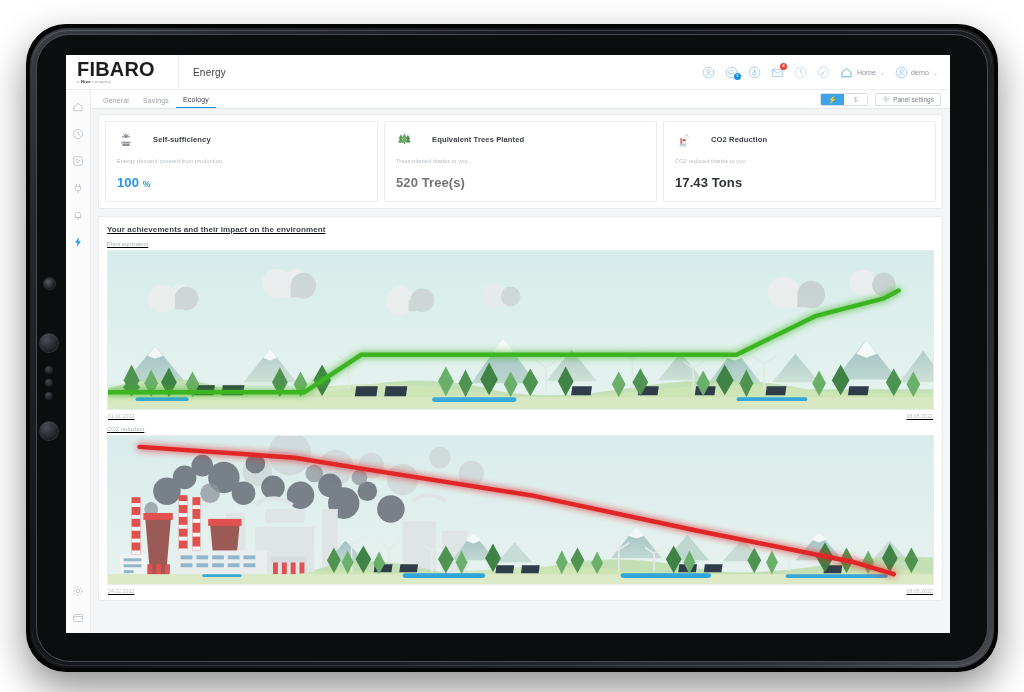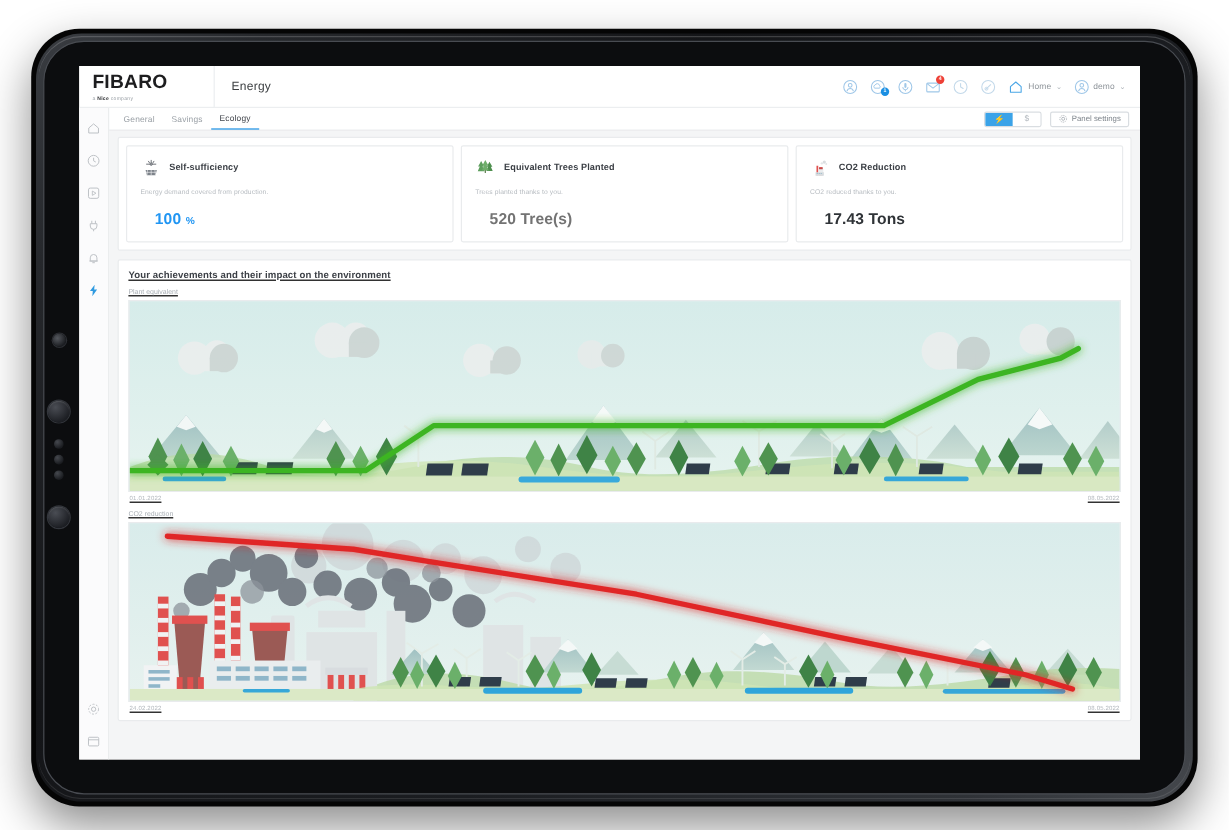--- a/index.html
+++ b/index.html
@@ -59,21 +59,21 @@
   }
 
   
   .topbar{
     position:relative; height:35px; background:#ffffff;
     border-bottom:1px solid #eceef0; display:flex; align-items:center;
   }
   .brand{ width:112px; padding-left:11px; }
   .brand .logo{
     font-family:"Liberation Sans", sans-serif;
-    font-weight:700; font-size:16px; letter-spacing:.2px; color:#1d1d1f; line-height:16px;
+    font-weight:700; font-size:20px; letter-spacing:.2px; color:#1d1d1f; line-height:16px;
   }
   .brand .sub{ font-size:4.2px; color:#9aa0a6; letter-spacing:.25px; margin-top:2px; }
   .brand .sub b{ color:#2a2c2f; }
   .topbar .divider{ width:1px; height:35px; background:#eceef0; }
   .page-title{ font-size:10px; color:#3d4043; padding-left:14px; letter-spacing:.2px; }
 
   .top-right{ margin-left:auto; display:flex; align-items:center; gap:9px; padding-right:12px; }
   .ti{ position:relative; width:14px; height:14px; display:flex; align-items:center; justify-content:center; }
   .ti svg{ display:block; }
   .badge{
@@ -127,23 +127,23 @@
   .cards-wrap{
     margin:5px 7px 0 7px; background:#fff; border:1px solid #e9ebed; border-radius:2px;
     padding:6px; display:flex; gap:6px;
   }
   .card{
     flex:1; border:1px solid #e9ebed; border-radius:2px; background:#fff;
     padding:9px 11px 11px 11px;
   }
   .card-head{ display:flex; align-items:center; gap:7px; }
   .card-ico{ width:17px; height:17px; display:flex; align-items:center; justify-content:center; }
-  .card-title{ font-size:7.6px; font-weight:700; color:#3b3f45; letter-spacing:.1px; }
+  .card-title{ font-size:7.6px; font-weight:700; color:#3b3f45; letter-spacing:.1px;margin-left:12px; }
   .card-desc{ margin-top:10px; font-size:5.6px; color:#b6bbc0; letter-spacing:.1px; }
-  .card-val{ margin-top:11px; font-size:13px; font-weight:700; letter-spacing:.1px;margin-left:12px; }
+  .card-val{ margin-top:11px; font-size:13px; font-weight:700; letter-spacing:.1px; }
   .card-val .unit{ font-size:8.5px; font-weight:700; }
 
   
   .panel{
     margin:7px 7px 0 7px; background:#fff; border:1px solid #e9ebed; border-radius:2px;
     padding:8px 8px 6px 8px;
     text-decoration:underline;
   }
   .panel-title{ font-size:8px; font-weight:700; color:#3b3f45; letter-spacing:.1px; }
   .chart-label{ font-size:5.8px; color:#a9afb5; margin:7px 0 3px 0; }

